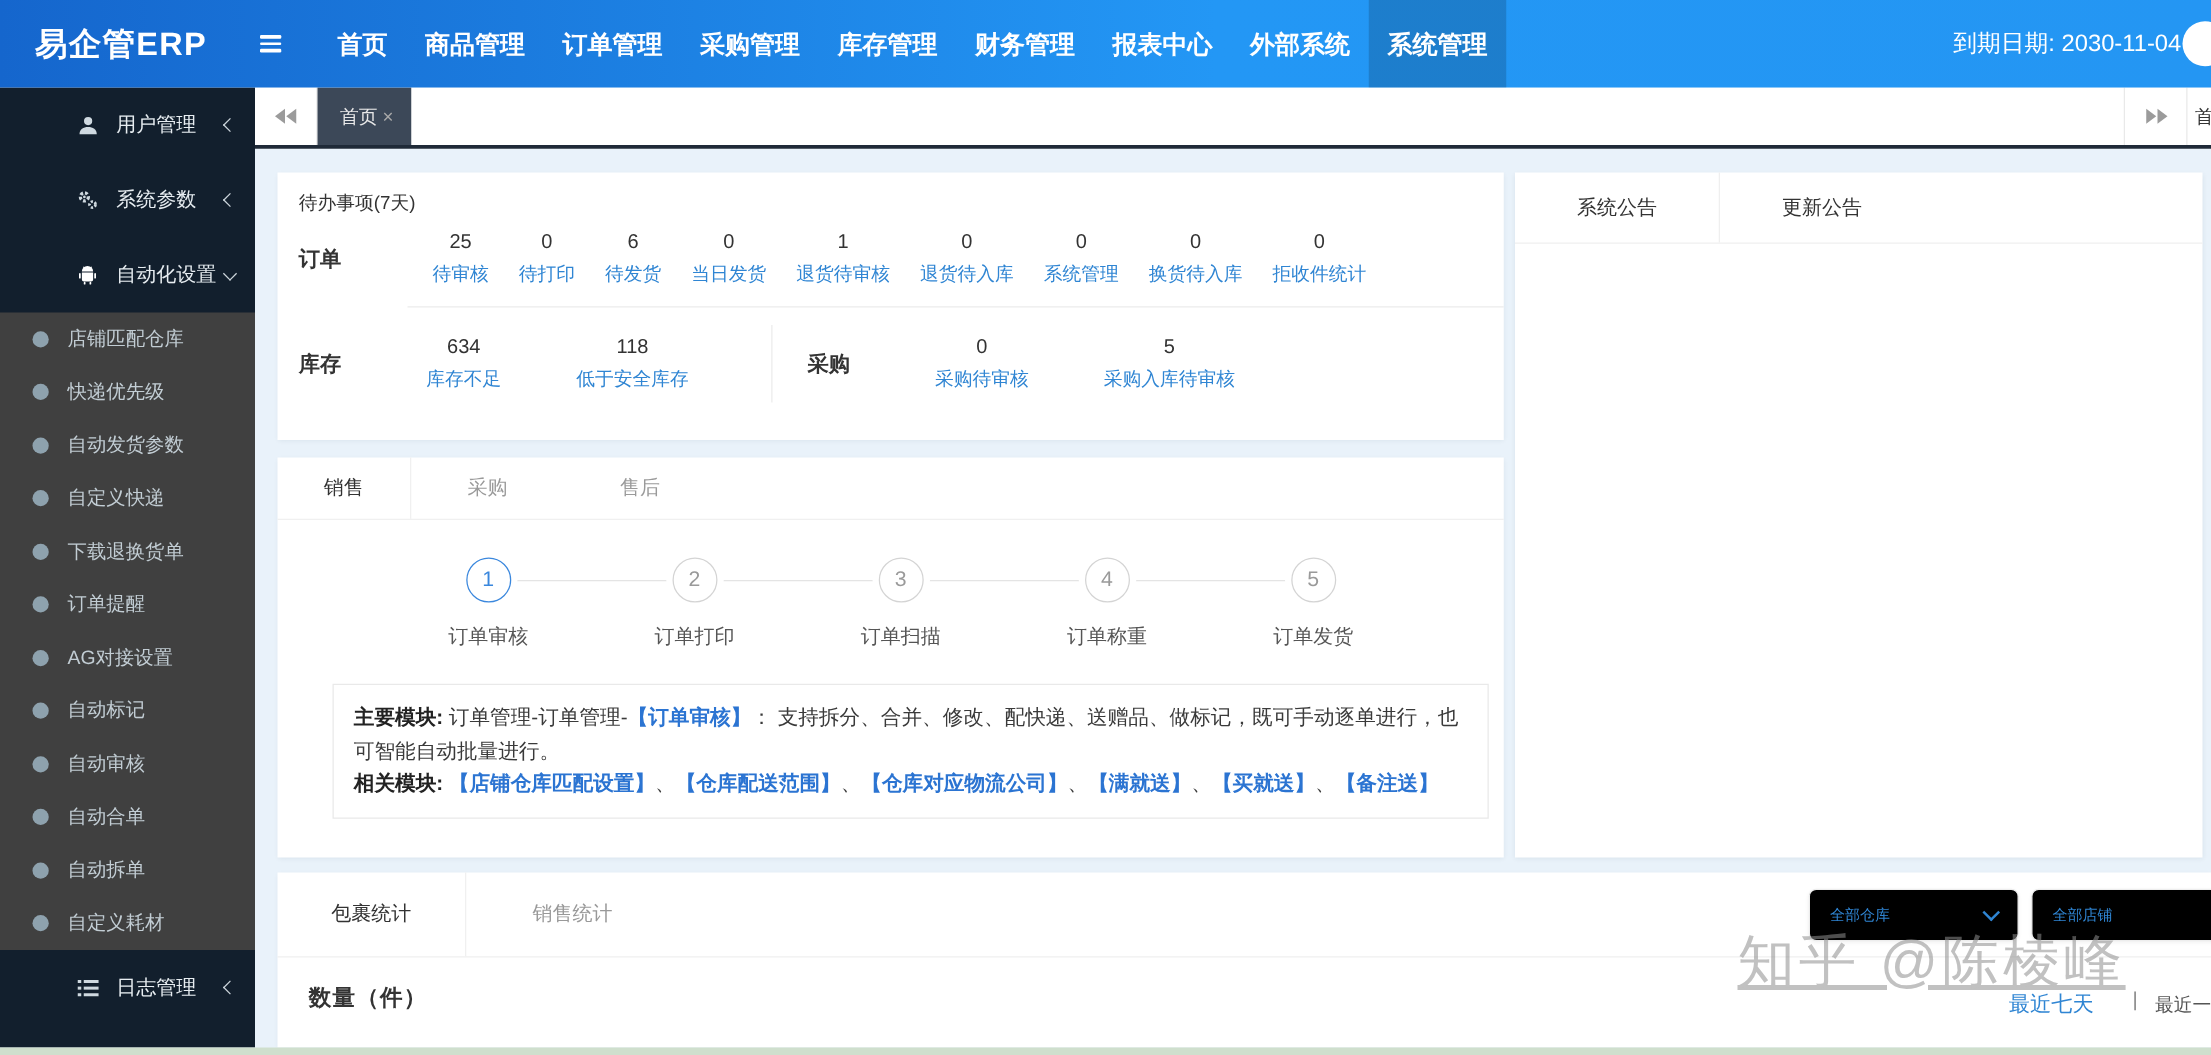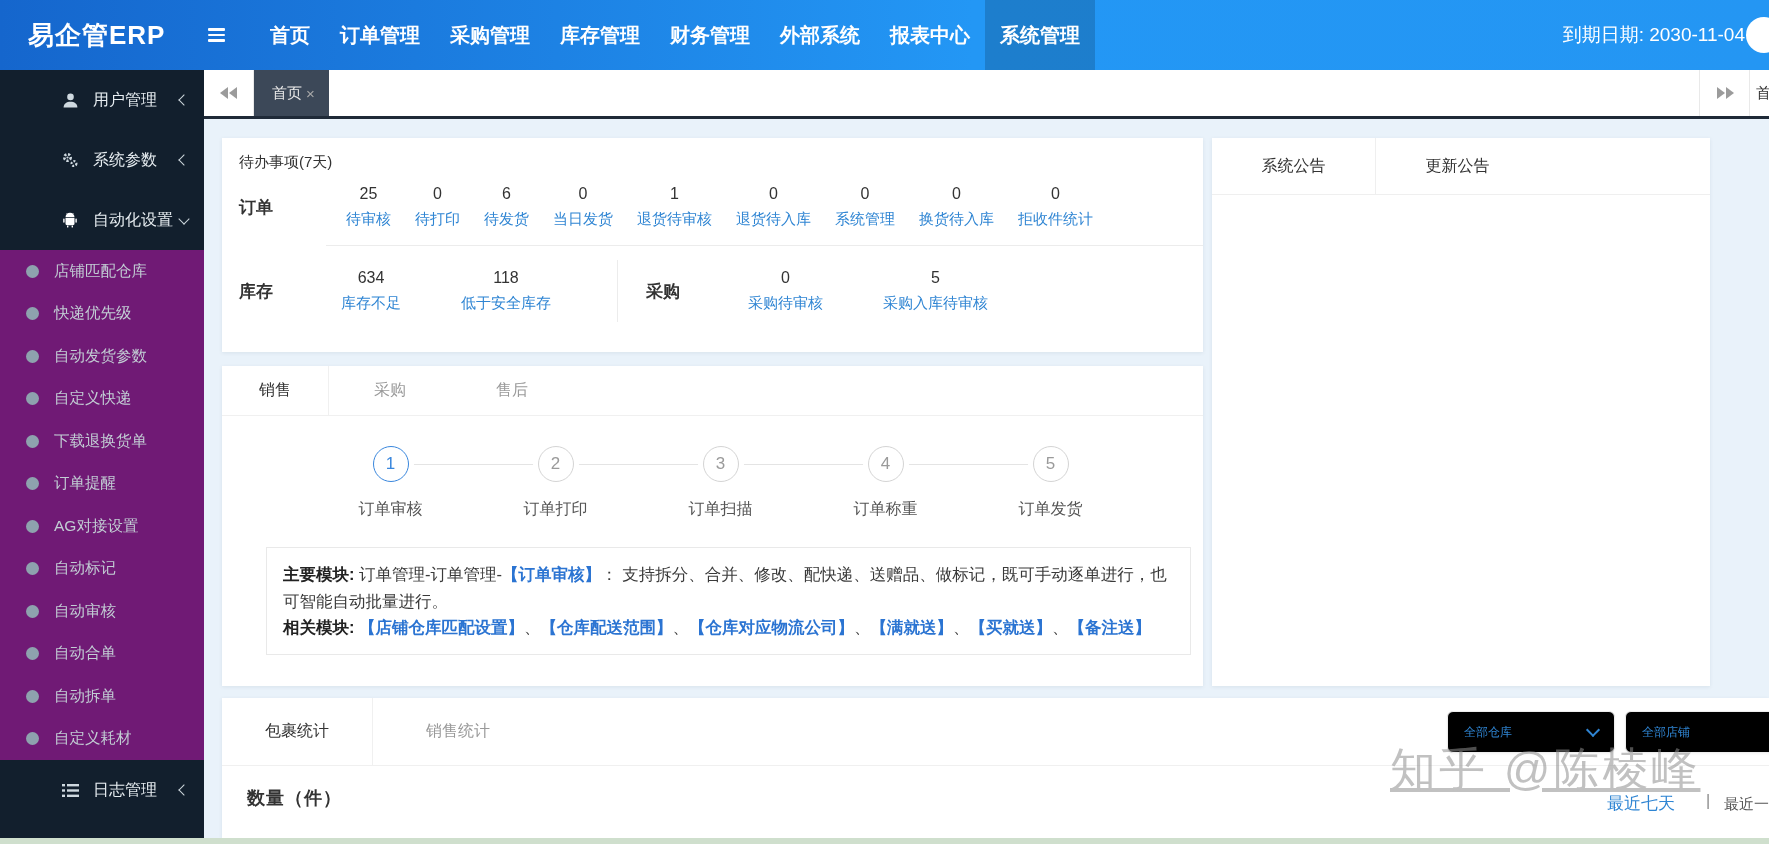--- a/index.html
+++ b/index.html
@@ -20,21 +20,21 @@
   .expiry{margin-left:auto;margin-right:24px;font-size:19px;display:flex;align-items:center;white-space:nowrap;}
   .avatar{position:absolute;right:-13px;top:17px;width:36px;height:36px;border-radius:50%;background:#fff;cursor:pointer;}
   
   .sidebar{position:absolute;left:0;top:70px;bottom:6px;width:204px;background:#121f2d;z-index:4;display:flex;flex-direction:column;}
   .side-item{height:60px;flex:none;display:flex;align-items:center;padding:0 16px 0 17px;color:#e7edf1;font-size:16px;cursor:pointer;margin-left:42px;}
   .side-item .ic{width:22px;margin-right:12px;display:flex;justify-content:center;align-items:center;}
   .side-item .lb{flex:1;}
   .chev{width:7px;height:7px;border-left:1.6px solid #cdd6dc;border-bottom:1.6px solid #cdd6dc;display:inline-block;}
   .chev.l{transform:rotate(45deg);}
   .chev.d{transform:rotate(-45deg);margin-top:-2px;}
-  .submenu{background:#701a75;flex:none;}
+  .submenu{background:#404040;flex:none;}
   .sub-item{height:42.5px;display:flex;align-items:center;padding-left:26px;color:#c2cdd4;font-size:15.5px;cursor:pointer;}
   .dot{width:13px;height:13px;border-radius:50%;background:#8ea2ae;margin-right:15px;flex:none;}
   
   .main{position:absolute;left:204px;top:70px;right:0;bottom:6px;}
   .tabbar{height:46px;background:#fff;border-bottom:3px solid #1f2a38;display:flex;align-items:stretch;}
   .tb-btn{width:49px;display:flex;align-items:center;justify-content:center;cursor:pointer;}
   .tb-btn.prev{border-right:1px solid #e9e9e9;}
   .tb-btn.next{border-left:1px solid #e9e9e9;}
   .tri{width:0;height:0;border-top:6px solid transparent;border-bottom:6px solid transparent;}
   .tri.l{border-right:8px solid #9b9b9b;margin-right:1px;}
@@ -67,21 +67,21 @@
   .steps{display:flex;margin:30px 70px 0 86px;}
   .step{flex:1;position:relative;text-align:center;}
   .step + .step::before{content:"";position:absolute;top:18px;right:50%;width:100%;height:1px;background:#e4e4e4;}
   .scircle{position:relative;z-index:1;display:inline-flex;width:34px;height:34px;border:1px solid #d4d4d4;border-radius:50%;align-items:center;justify-content:center;font-size:17px;color:#9a9a9a;background:#fff;box-shadow:0 0 0 5px #fff;}
   .step.active .scircle{border-color:#3a87dd;color:#3a87dd;}
   .slabel{margin-top:17px;font-size:16px;color:#555;}
   .desc-box{margin:27px 12px 0 44px;border:1px solid #e9e9e9;padding:13px 16px;font-size:16.5px;line-height:1.62;color:#3a3a3a;}
   .bold-label{font-weight:700;color:#222;}
   .dlink{color:#2b74d2;font-weight:600;cursor:pointer;}
   
-  .announce-card{left:1008px;top:19px;width:498px;height:548px;}
+  .announce-card{left:1008px;top:19px;width:550px;height:548px;}
   .atabs{height:56px;border-bottom:1px solid #efefef;display:flex;}
   .atab{width:163px;display:flex;align-items:center;justify-content:center;font-size:16px;color:#333;cursor:pointer;}
   .atab:first-child{border-right:1px solid #efefef;}
   
   .bottom-card{left:18px;top:579px;right:0;bottom:0;}
   .btabs{height:67px;border-bottom:1px solid #f0f0f0;display:flex;}
   .btab{width:170px;display:flex;align-items:center;justify-content:center;font-size:16px;color:#999;cursor:pointer;}
   .btab.active{color:#333;border-right:1px solid #f0f0f0;width:150px;}
   .select-box{position:absolute;top:13px;height:42px;background:#000000;border:1px solid #ededed;border-radius:6px;display:flex;align-items:center;padding:0 16px;color:#2f85d3;font-size:12px;box-shadow:0 1px 3px rgba(0,0,0,0.05);cursor:pointer;box-sizing:border-box;}
   .select-wh{left:1225px;width:168px;justify-content:space-between;}
@@ -100,26 +100,27 @@
 
 <div class="topbar">
   <div class="logo">易企管ERP</div>
   <div class="hamburger">
       <i></i>
       <i></i>
       <i></i>
     </div>
   <div class="topnav">
     <div class="topnav-item">首页</div>
+    <div class="topnav-item">商品管理</div>
     <div class="topnav-item">订单管理</div>
     <div class="topnav-item">采购管理</div>
     <div class="topnav-item">库存管理</div>
     <div class="topnav-item">财务管理</div>
+    <div class="topnav-item">报表中心</div>
     <div class="topnav-item">外部系统</div>
-    <div class="topnav-item">报表中心</div>
     <div class="topnav-item active">系统管理</div>
   </div>
   <div class="expiry">到期日期: 2030-11-04</div>
   <div class="avatar"></div>
 </div>
 
 <div class="sidebar">
   <div class="side-item">
     <span class="ic">
       <svg width="17" height="17" viewBox="0 0 16 16">

